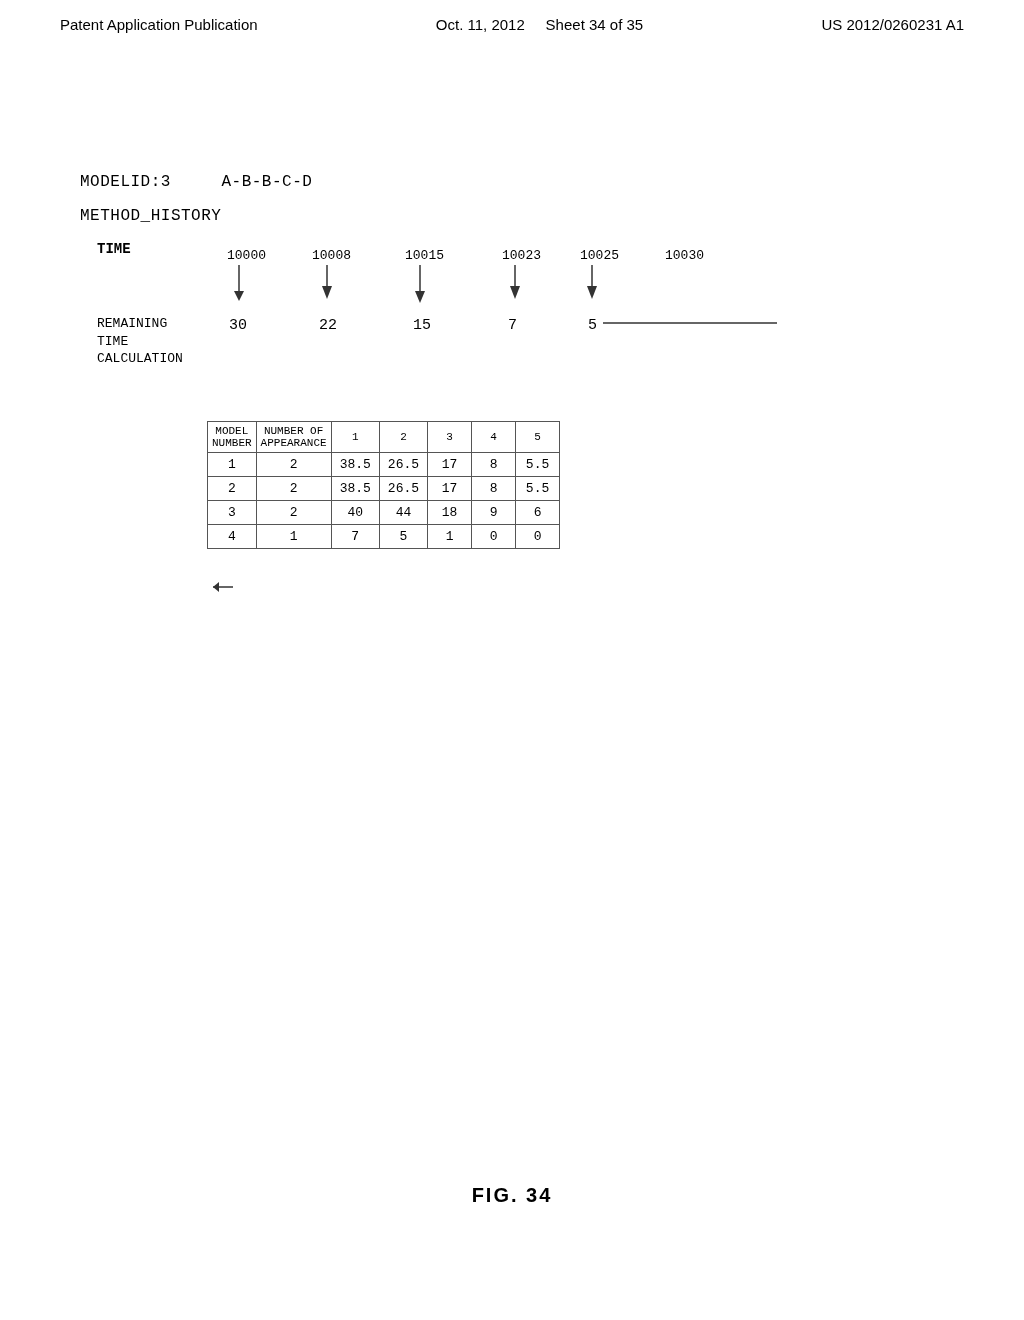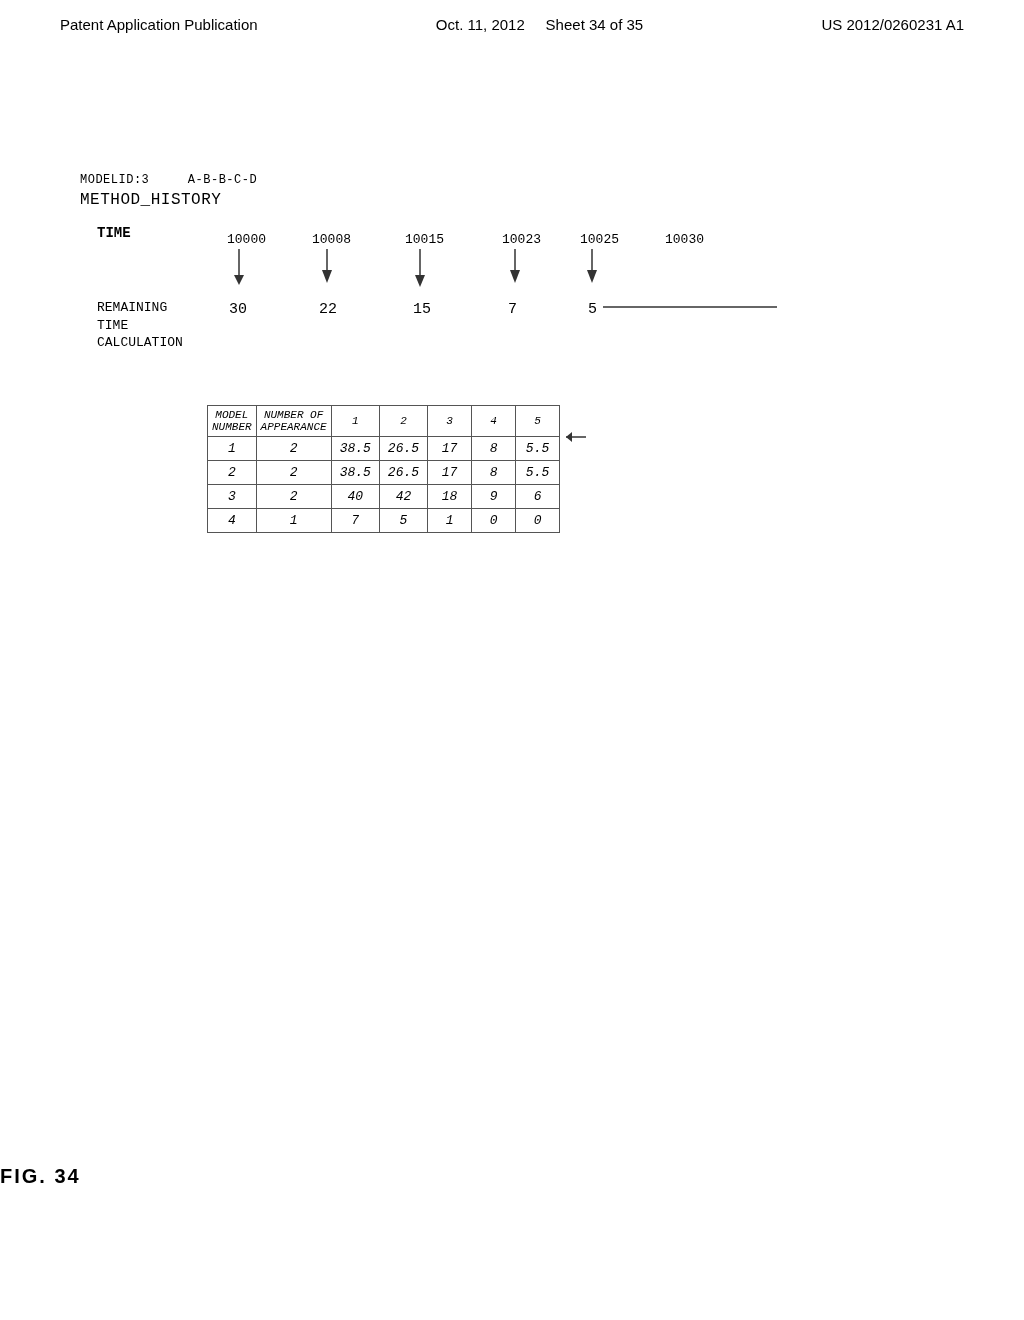--- a/index.html
+++ b/index.html
@@ -21,22 +21,22 @@
       font-family: Arial, sans-serif;
     }
 
     .main-content {
       padding: 60px 80px 0 80px;
       margin-top: 80px;
     }
 
     .model-id-line {
       font-family: 'Courier New', Courier, monospace;
-      font-size: 12px;
-      margin-bottom: 4px;
+      font-size: 16px;
+      margin-bottom: 16px;
       letter-spacing: 0.5px;
     }
 
     .method-history-line {
       font-family: 'Courier New', Courier, monospace;
       font-size: 16px;
       margin-bottom: 16px;
       letter-spacing: 0.5px;
     }
 
@@ -65,22 +65,23 @@
     .table-label {
       font-family: 'Courier New', Courier, monospace;
       font-size: 14px;
       margin-top: 10px;
     }
 
     .fig-caption {
       font-family: Arial, sans-serif;
       font-size: 20px;
       font-weight: bold;
+      text-align: center;
       position: absolute;
-      bottom: 132px;
+      bottom: 113px;
       left: 0;
       right: 0;
       letter-spacing: 2px;
     }
 
     .full-diagram {
       display: flex;
       flex-direction: row;
       align-items: flex-start;
       margin-top: 0;
@@ -167,21 +168,21 @@
         <text x="22" y="88" font-family="Courier New, Courier, monospace" font-size="15">30</text>
         <text x="112" y="88" font-family="Courier New, Courier, monospace" font-size="15">22</text>
         <text x="206" y="88" font-family="Courier New, Courier, monospace" font-size="15">15</text>
         <text x="301" y="88" font-family="Courier New, Courier, monospace" font-size="15">7</text>
         <text x="381" y="88" font-family="Courier New, Courier, monospace" font-size="15">5</text>
 
         <line x1="396" y1="82" x2="570" y2="82" stroke="#333" stroke-width="1.5"></line>
       </svg>
 
       
-      <div style="margin-top: -20px; display:flex; flex-direction:row; align-items:flex-start;font-style:italic;">
+      <div style="margin-top: -20px; display:flex; flex-direction:column; align-items:flex-start;">
         <table class="calc-table">
           <thead>
             <tr>
               <td class="header-cell">MODEL<br>NUMBER</td>
               <td class="header-cell">NUMBER OF<br>APPEARANCE</td>
               <td class="header-cell">1</td>
               <td class="header-cell">2</td>
               <td class="header-cell">3</td>
               <td class="header-cell">4</td>
               <td class="header-cell">5</td>
@@ -203,21 +204,21 @@
               <td>38.5</td>
               <td>26.5</td>
               <td>17</td>
               <td>8</td>
               <td>5.5</td>
             </tr>
             <tr>
               <td>3</td>
               <td>2</td>
               <td>40</td>
-              <td>42</td>
+              <td>44</td>
               <td>18</td>
               <td>9</td>
               <td>6</td>
             </tr>
             <tr>
               <td>4</td>
               <td>1</td>
               <td>7</td>
               <td>5</td>
               <td>1</td>

